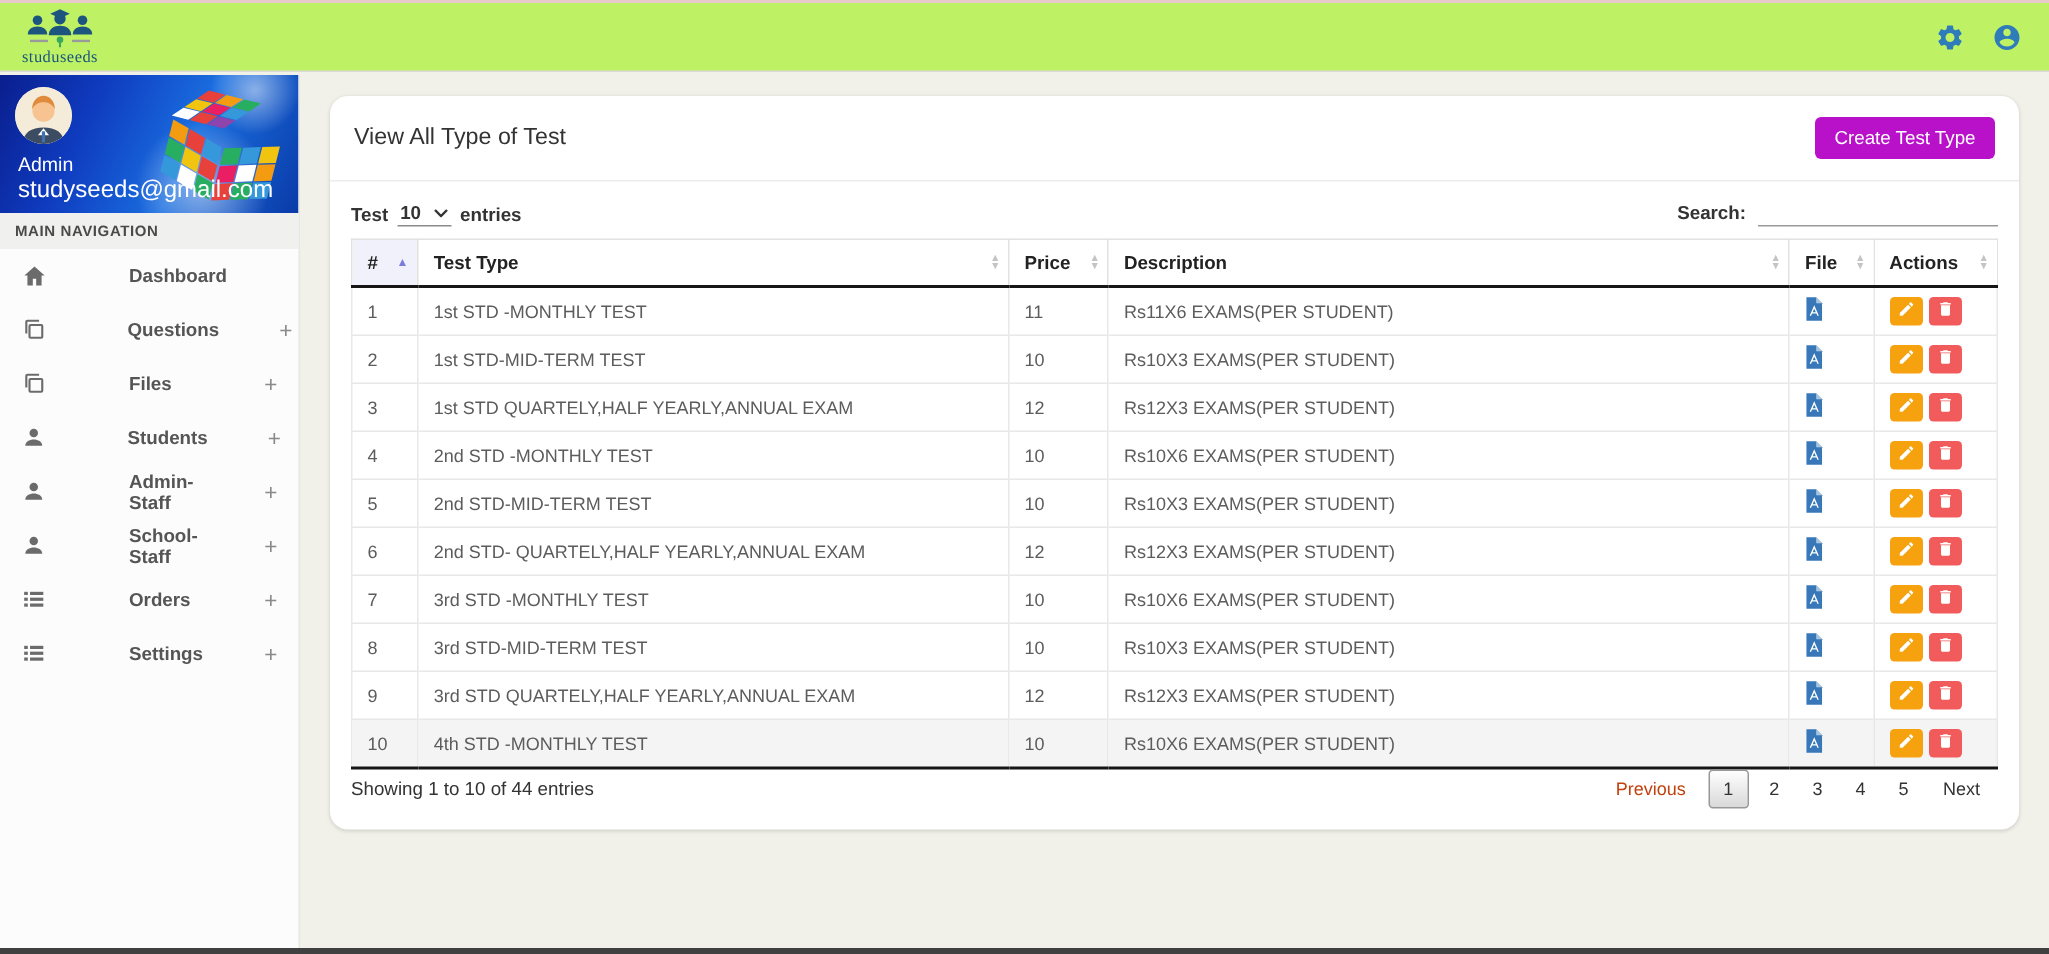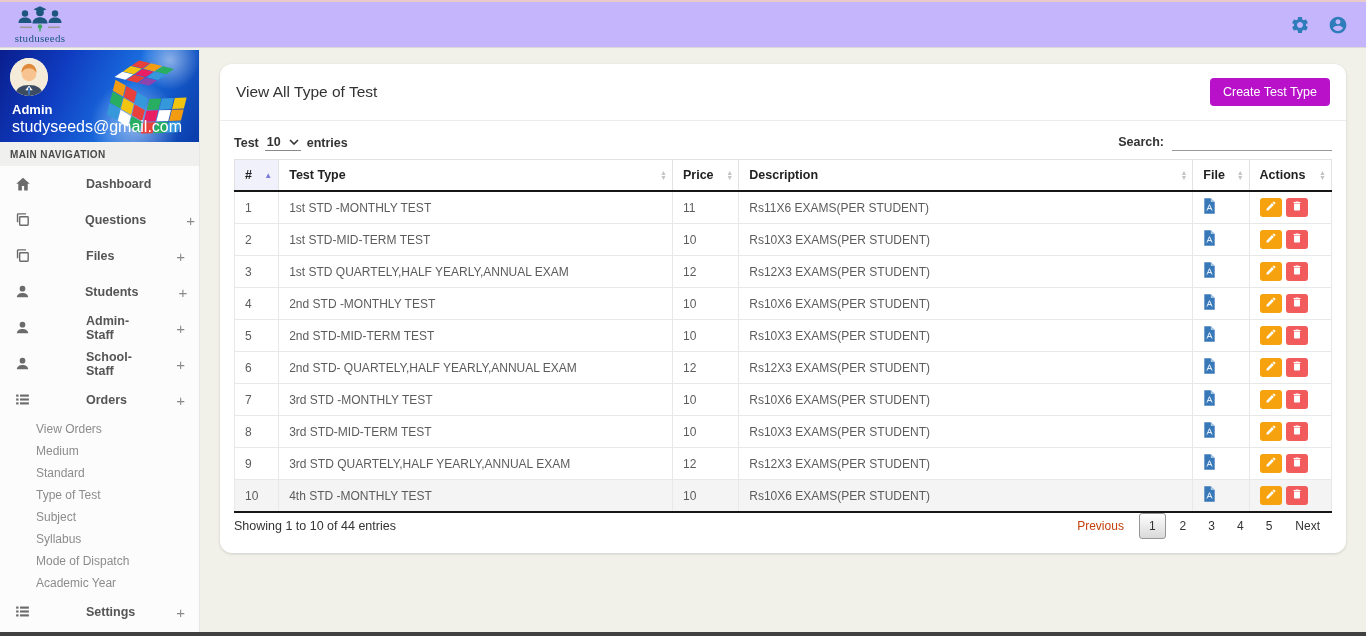--- a/index.html
+++ b/index.html
@@ -2,21 +2,21 @@
 <html><head>
 <meta charset="utf-8">
 <style>
   * { margin:0; padding:0; box-sizing:border-box; }
   html,body { width:1366px; height:636px; overflow:hidden; }
   body { font-family:"Liberation Sans", sans-serif; background:#f1f1ea; position:relative; }
 
   
   .navbar {
     position:absolute; top:0; left:0; width:1366px; height:48px;
-    background:#c4b5fd; border-top:2px solid #e9caca; border-bottom:1px solid #d9d9d9;
+    background:#bef264; border-top:2px solid #e9caca; border-bottom:1px solid #d9d9d9;
     display:flex; align-items:center; justify-content:space-between; padding:0 18px 0 14px;
     z-index:5;
   }
   .logo { display:flex; flex-direction:column; align-items:center; cursor:pointer; line-height:1; }
   .logo svg { display:block; }
   .logo-text { font-family:"Liberation Serif", serif; font-size:11px; color:#1c567f; margin-top:1px; letter-spacing:.3px; }
   .nav-right { display:flex; align-items:center; gap:18px; }
   .nav-icon { width:20px; height:20px; cursor:pointer; display:inline-flex; }
 
   
@@ -27,21 +27,21 @@
   .profile-banner {
     position:relative; height:92px; overflow:hidden;
     background:linear-gradient(115deg,#0a1e8e 0%,#0f3cc0 30%,#1a6fe0 62%,#0a3aa8 100%);
   }
   .profile-banner .blob1, .profile-banner .blob2 {
     position:absolute; border-radius:50%; background:radial-gradient(circle, rgba(255,255,255,.5), rgba(255,255,255,0) 70%);
   }
   .blob1 { width:90px; height:90px; left:90px; top:30px; }
   .blob2 { width:60px; height:60px; left:140px; top:-20px; }
   .avatar { position:absolute; left:10px; top:8px; width:38px; height:38px; border-radius:50%; overflow:hidden; background:#f4ecd9; }
-  .profile-name { position:absolute; left:12px; top:52px; color:#fff; font-size:13px; font-weight:bold; }
+  .profile-name { position:absolute; left:12px; top:52px; color:#fff; font-size:13px; font-weight:normal; }
   .profile-email { position:absolute; left:12px; top:68px; color:#fff; font-size:16px; }
   .cube { position:absolute; right:2px; top:2px; }
 
   .nav-section-header {
     height:24px; background:#f0f0ee; color:#4a4a4a; font-size:10px; font-weight:bold;
     letter-spacing:.4px; display:flex; align-items:center; padding-left:10px;
   }
   .menu { font-size:12.5px; }
   .menu-item {
     height:36px; display:flex; align-items:center; padding:0 14px; cursor:pointer; color:#555;gap:40px;
@@ -277,30 +277,20 @@
               <rect x="3" y="10.5" width="3.4" height="3"></rect>
               <rect x="8.5" y="10.5" width="12.5" height="3"></rect>
               <rect x="3" y="16" width="3.4" height="3"></rect>
               <rect x="8.5" y="16" width="12.5" height="3"></rect>
             </g>
           </svg>
         </span>
         <span class="mi-label">Orders</span>
         <span class="mi-plus">+</span>
       </div>
-      <div class="submenu">
-        <div class="submenu-item">View Orders</div>
-        <div class="submenu-item">Medium</div>
-        <div class="submenu-item">Standard</div>
-        <div class="submenu-item">Type of Test</div>
-        <div class="submenu-item">Subject</div>
-        <div class="submenu-item">Syllabus</div>
-        <div class="submenu-item">Mode of Dispatch</div>
-        <div class="submenu-item">Academic Year</div>
-      </div>
       <div class="menu-item">
         <span class="mi-icon">
           <svg viewBox="0 0 24 24" width="17" height="17">
             <g fill="#6b6b6b">
               <rect x="3" y="5" width="3.4" height="3"></rect>
               <rect x="8.5" y="5" width="12.5" height="3"></rect>
               <rect x="3" y="10.5" width="3.4" height="3"></rect>
               <rect x="8.5" y="10.5" width="12.5" height="3"></rect>
               <rect x="3" y="16" width="3.4" height="3"></rect>
               <rect x="8.5" y="16" width="12.5" height="3"></rect>

